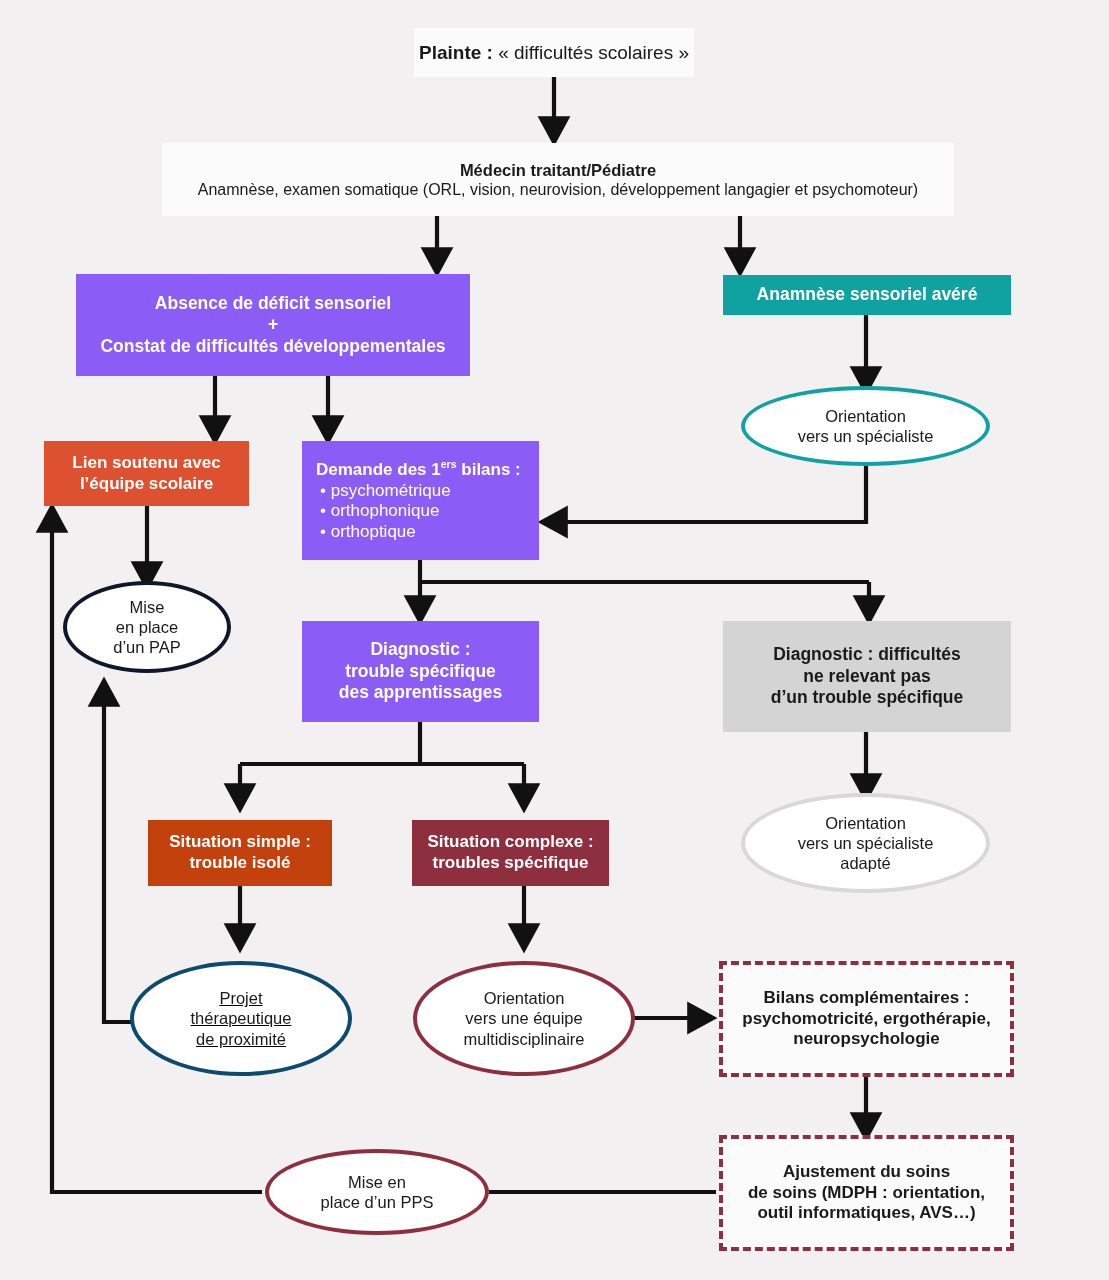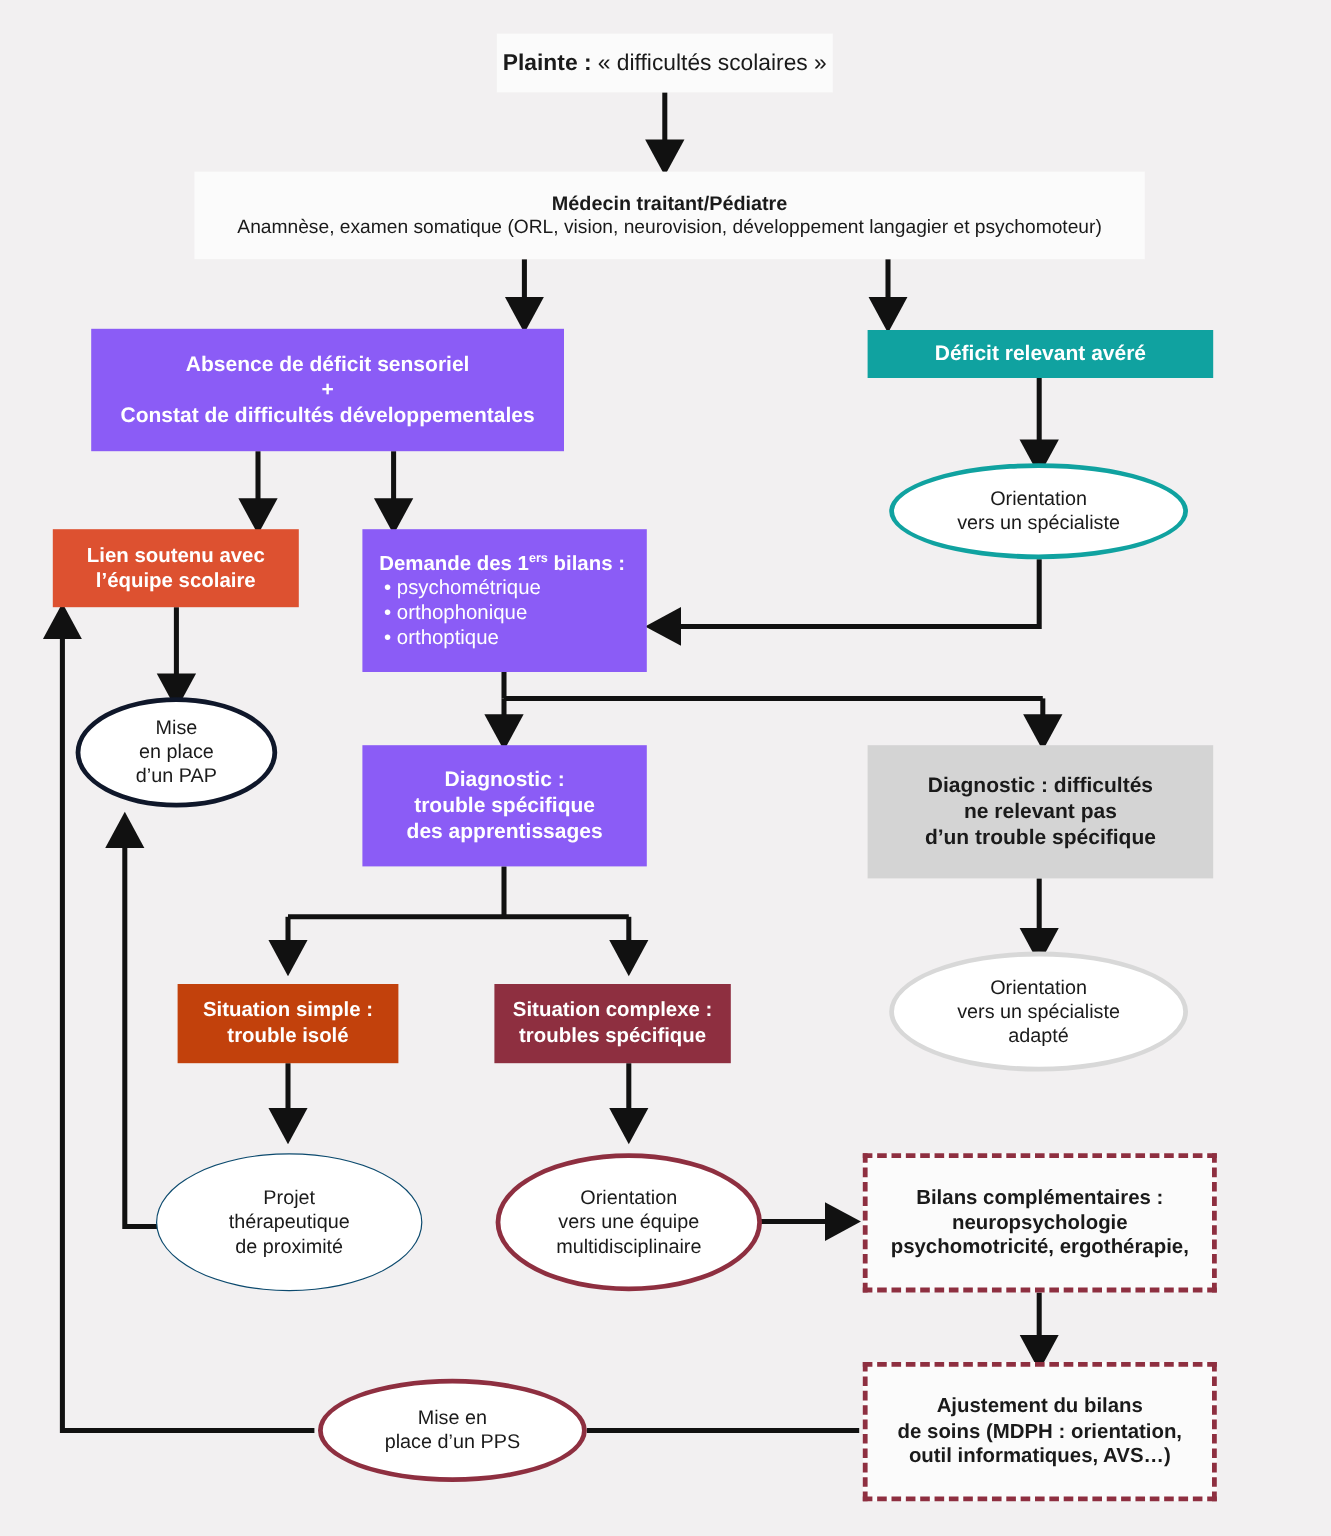--- a/index.html
+++ b/index.html
@@ -50,21 +50,21 @@
   .fill-blue  { background: #8b5cf6; }
   .fill-teal  { background: #10a2a0; }
   .fill-orange{ background: #dd5130; }
   .fill-grey  { background: #d4d4d4; }
   .fill-purple{ background: #c2410c; }
   .fill-maroon{ background: #8e2f40; }
 
   .ring-teal  { border: 4px solid #10a2a0; }
   .ring-orange{ border: 4px solid #0f172a; }
   .ring-grey  { border: 4px solid #d8d8d8; }
-  .ring-purple{ border: 1px solid #0c4a6e; }
+  .ring-purple{ border: 4px solid #0c4a6e; text-decoration: underline; }
   .ring-maroon{ border: 4px solid #8e2f40; }
 
   .dashed-maroon {
     border: 4px dashed #8e2f40;
     background: #fbfbfb;
   }
 
   .sup { font-size: 0.62em; vertical-align: super; }
 
   .bullets {
@@ -146,21 +146,21 @@
 
   <div class="node box fill-blue" style="left:76px; top:274px; width:394px; height:102px; font-size:17.5px;">
     <div class="txt bold white">
       <div>Absence de déficit sensoriel</div>
       <div>+</div>
       <div>Constat de difficultés développementales</div>
     </div>
   </div>
 
   <div class="node box fill-teal" style="left:723px; top:275px; width:288px; height:40px; font-size:17.5px;">
-    <div class="txt bold white">Déficit relevant avéré</div>
+    <div class="txt bold white">Anamnèse sensoriel avéré</div>
   </div>
 
   <div class="node ellipse ring-teal" style="left:741px; top:386px; width:249px; height:80px; font-size:16.5px;">
     <div class="txt dark">
       <div>Orientation</div>
       <div>vers un spécialiste</div>
     </div>
   </div>
 
   <div class="node box fill-orange" style="left:44px; top:441px; width:205px; height:65px; font-size:17px;">
@@ -239,28 +239,28 @@
     <div class="txt dark">
       <div>Orientation</div>
       <div>vers une équipe</div>
       <div>multidisciplinaire</div>
     </div>
   </div>
 
   <div class="node dashed-maroon" style="left:719px; top:961px; width:295px; height:116px; font-size:17px;">
     <div class="txt bold dark">
       <div>Bilans complémentaires :</div>
+      <div>psychomotricité, ergothérapie,</div>
       <div>neuropsychologie</div>
-      <div>psychomotricité, ergothérapie,</div>
     </div>
   </div>
 
   <div class="node dashed-maroon" style="left:719px; top:1135px; width:295px; height:116px; font-size:17px;">
     <div class="txt bold dark">
-      <div>Ajustement du bilans</div>
+      <div>Ajustement du soins</div>
       <div>de soins (MDPH : orientation,</div>
       <div>outil informatiques, AVS…)</div>
     </div>
   </div>
 
   <div class="node ellipse ring-maroon" style="left:265px; top:1149px; width:224px; height:86px; font-size:16.5px;">
     <div class="txt dark">
       <div>Mise en</div>
       <div>place d’un PPS</div>
     </div>

